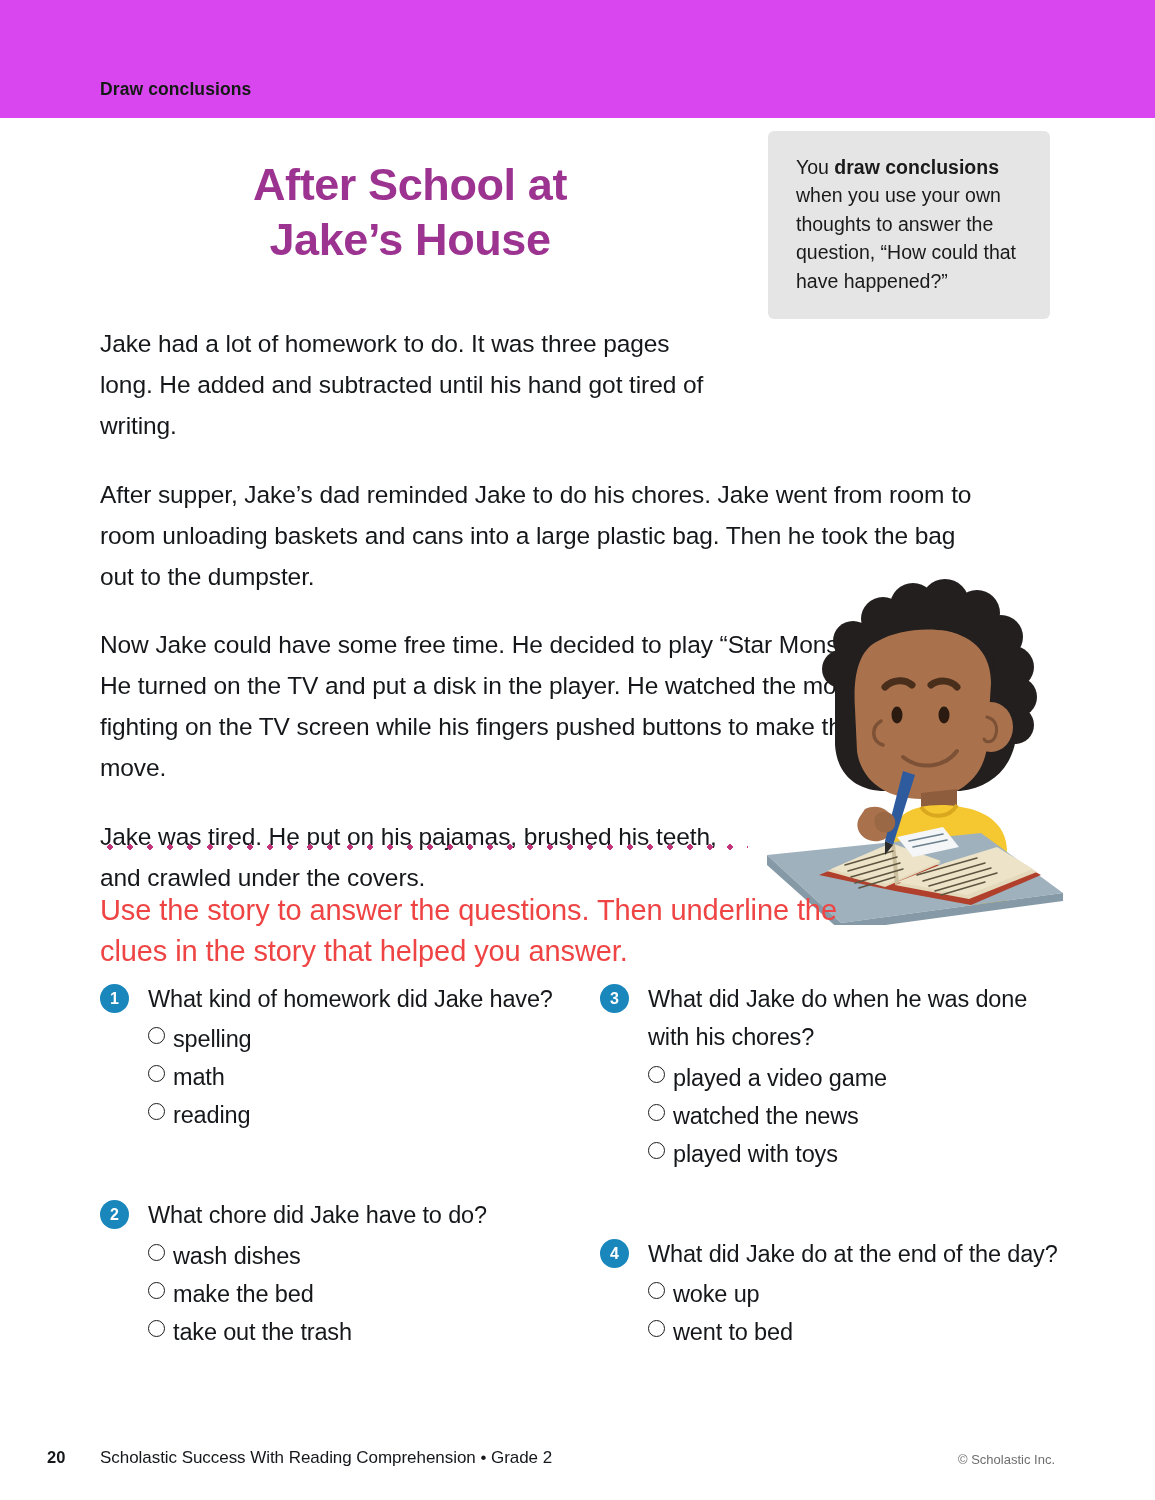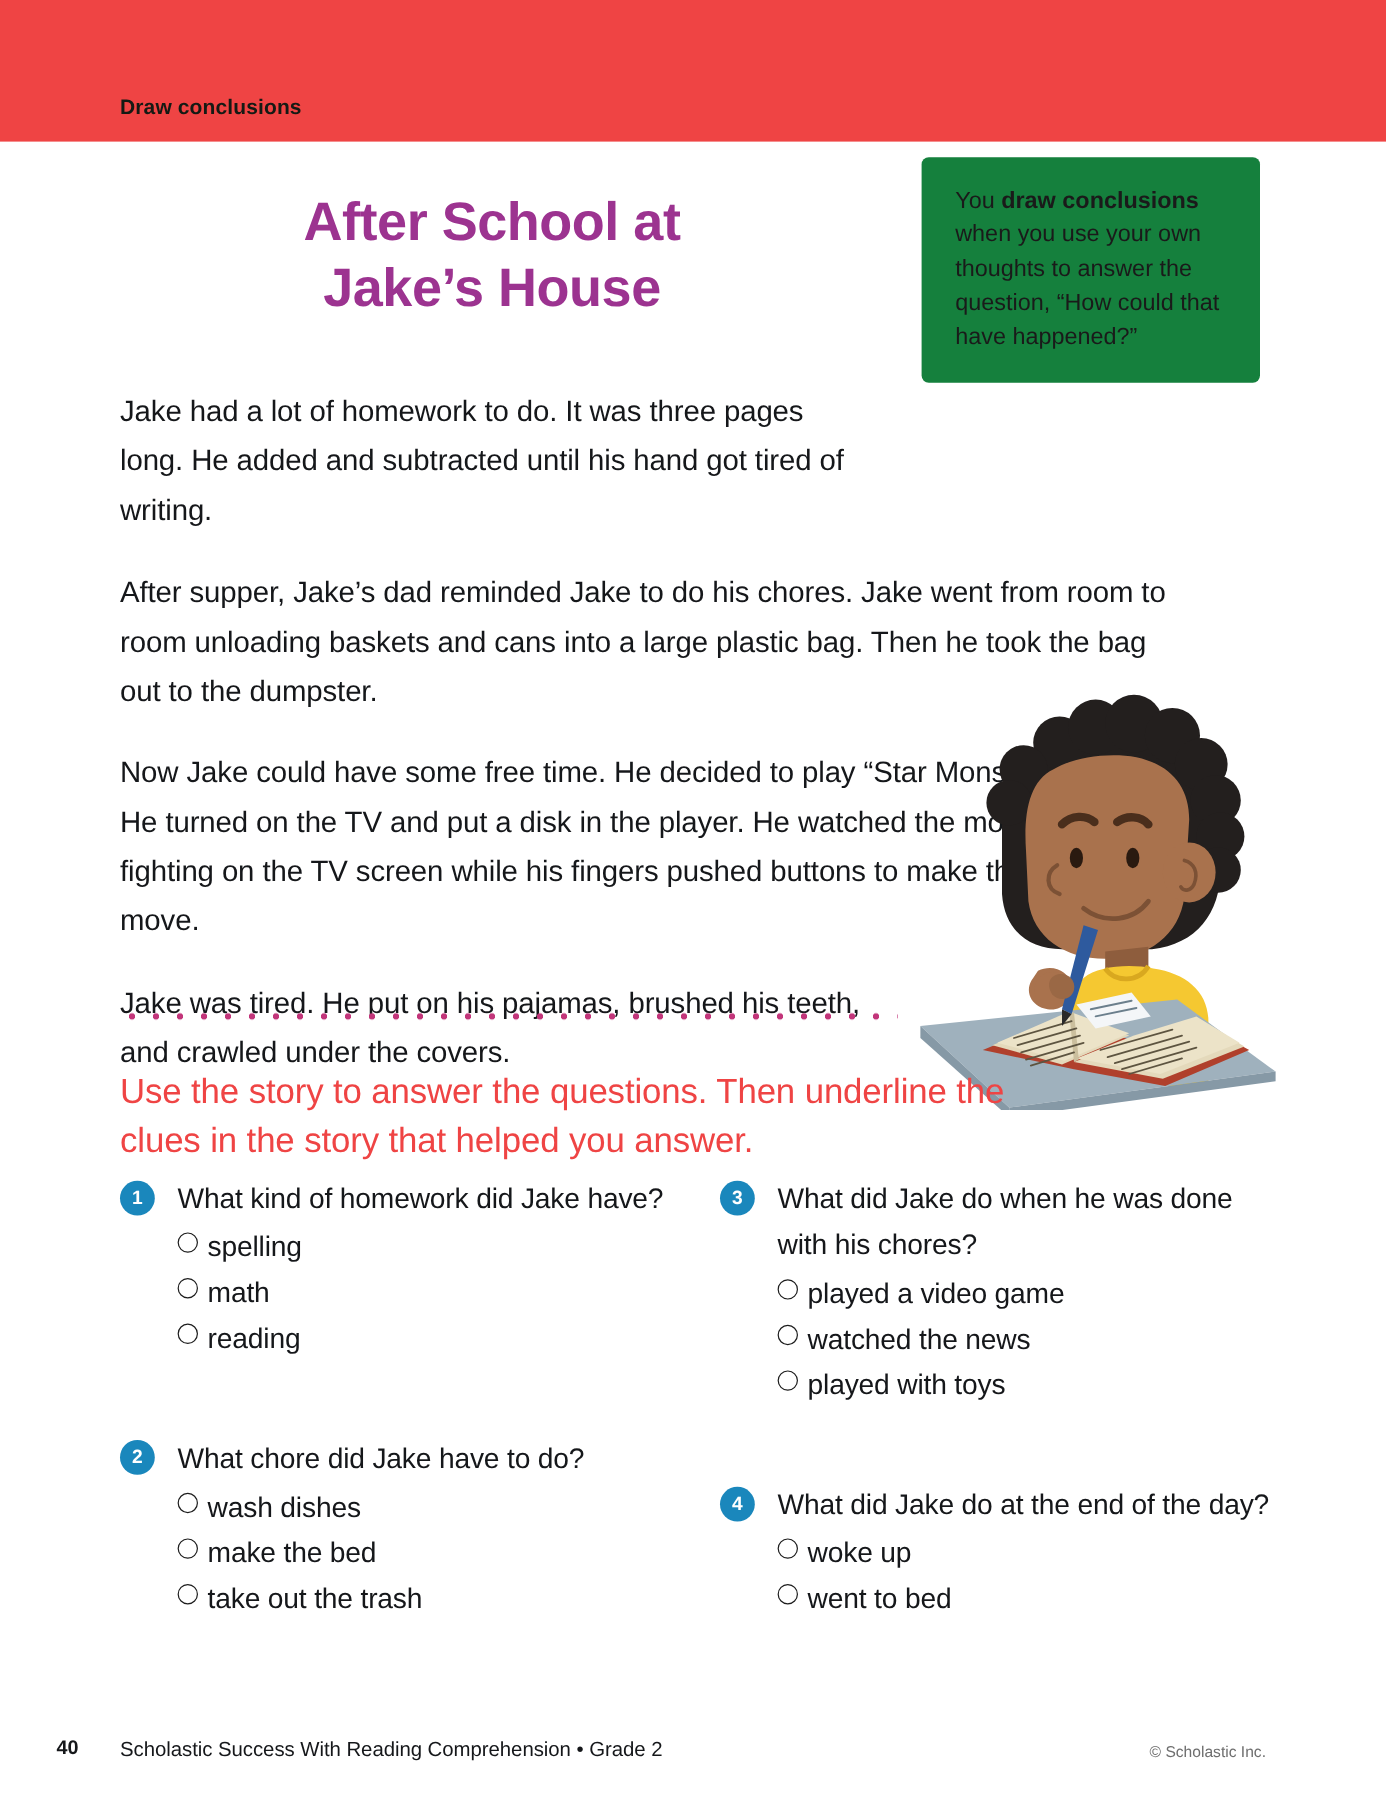--- a/index.html
+++ b/index.html
@@ -15,21 +15,21 @@
     position: relative;
     overflow: hidden;
   }
 
   
   #banner {
     position: absolute;
     left: 0; top: 0;
     width: 1155px;
     height: 118px;
-    background: #ef4444;
+    background: #d946ef;
   }
   #banner-label {
     position: absolute;
     left: 100px;
     top: 79px;
     font-size: 17.5px;
     font-weight: bold;
     color: #141a14;
     letter-spacing: 0.1px;
   }
@@ -48,21 +48,21 @@
     text-align: center;
   }
 
   
   #callout {
     position: absolute;
     left: 768px;
     top: 131px;
     width: 282px;
     padding: 22px 24px 24px 28px;
-    background: #15803d;
+    background: #e5e5e5;
     border-radius: 6px;
     font-size: 19.5px;
     line-height: 1.46;
     color: #1a1a1a;
   }
   #callout b { font-weight: bold; }
 
   
   #story {
     position: absolute;
@@ -389,15 +389,15 @@
         <label class="option">
           <span class="radio"></span>
           <span>went to bed</span>
         </label>
       </div>
     </div>
 
   </div>
 </div>
 
-<div id="footer-page">40</div>
+<div id="footer-page">20</div>
 <div id="footer-title">Scholastic Success With Reading Comprehension • Grade 2</div>
 <div id="footer-copyright">© Scholastic Inc.</div>
 
 </body></html>

